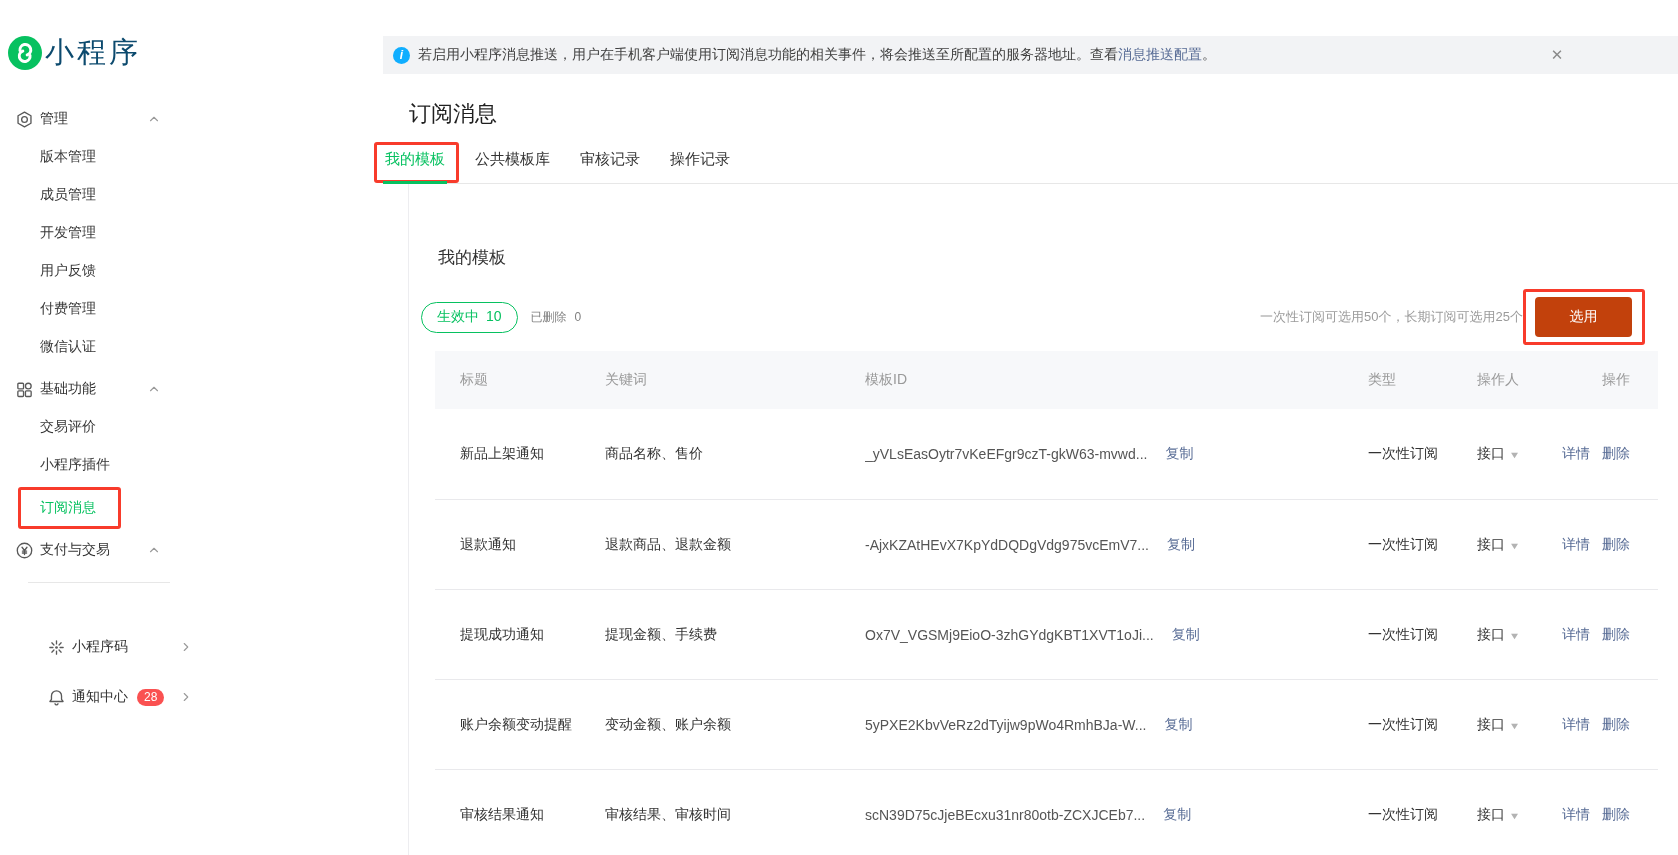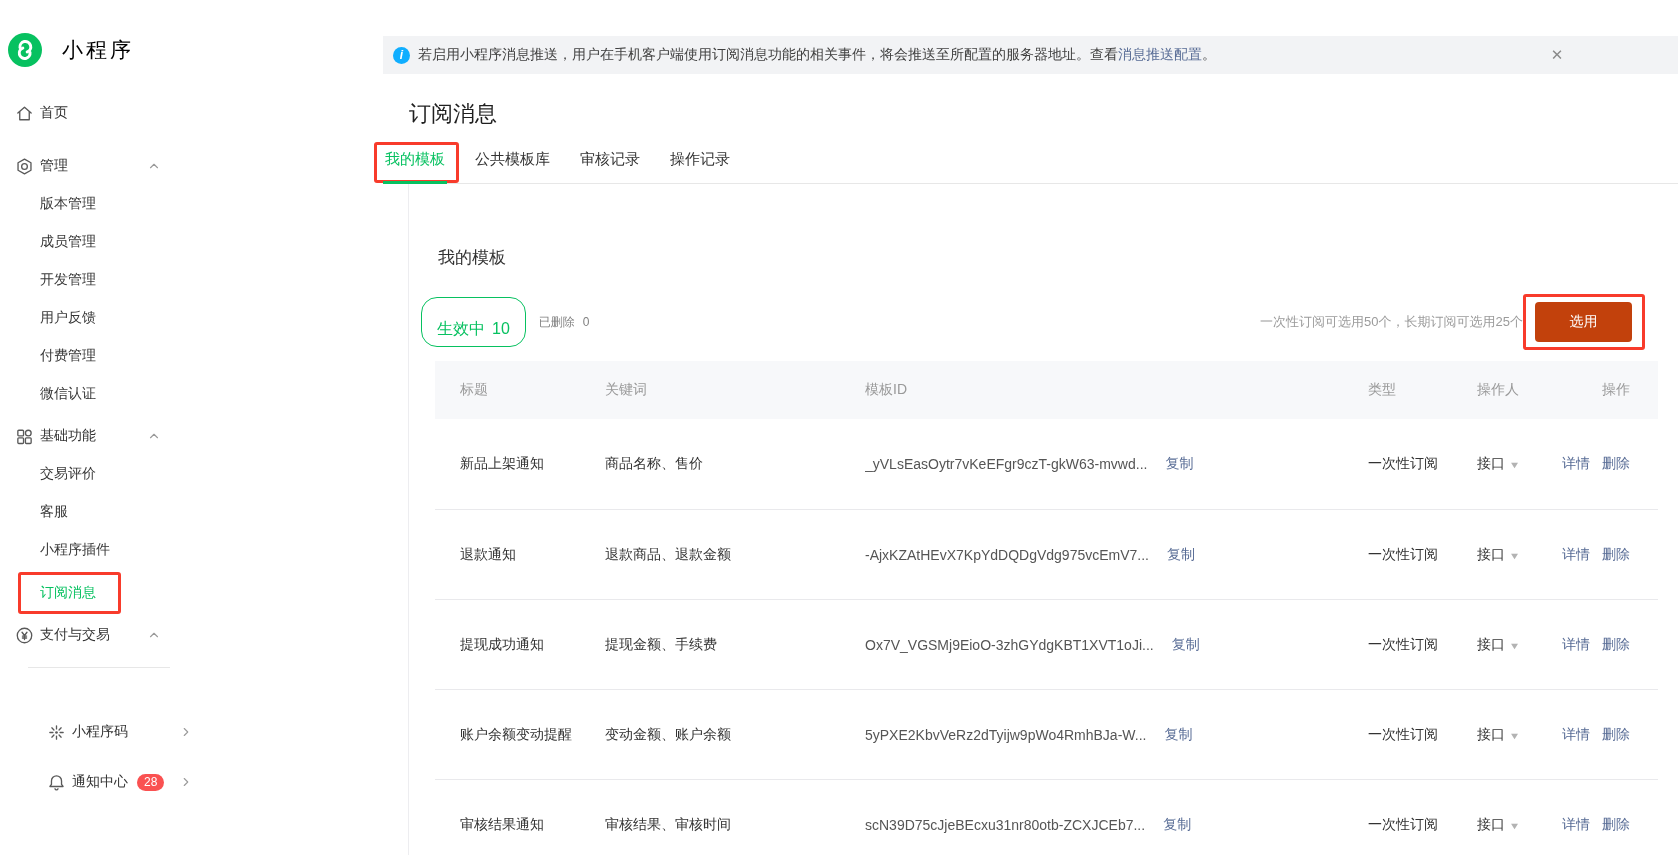--- a/index.html
+++ b/index.html
@@ -6,21 +6,21 @@
   html,body { width:1678px; height:855px; }
   body {
     position:relative; overflow:hidden; background:#fff;
     font-family:"Liberation Sans","DejaVu Sans",sans-serif;
     color:#333; font-size:14px;
   }
   
   .sidebar { position:absolute; left:0; top:0; width:200px; height:855px; background:#fff; }
   .logo-row { display:flex; align-items:center; margin:33px 0 0 8px; }
   .logo-badge { width:34px; height:34px; flex:0 0 34px; }
-  .logo-title { margin-left:20px; font-size:21px; color:#000000; letter-spacing:3px; }
+  .logo-title { margin-left:3px; font-size:29px; color:#0c4a6e; letter-spacing:3px; }
   .nav { margin-top:27px; }
   .nav-item { position:relative; height:38px; display:flex; align-items:center; cursor:pointer; }
   .nav-item .ni-icon { position:absolute; left:14px; width:20px; height:20px; display:flex; align-items:center; justify-content:center; color:#595959; }
   .nav-item .ni-label { margin-left:40px; font-size:14px; color:#333; }
   .nav-item.sub .ni-label { color:#383838; }
   .nav-item.active .ni-label { color:#07c160; }
   .nav-item.group { margin-top:4px; }
   .nav-item.first-group { margin-top:15px; }
   .nav-item.gap-top { margin-top:5px; }
   .chev { position:absolute; left:146px; width:16px; height:16px; color:#9a9a9a; display:flex; align-items:center; justify-content:center; }
@@ -39,21 +39,21 @@
   .notice-close { position:absolute; right:112px; top:10px; width:18px; height:18px; color:#8a8a8a; font-size:15px; line-height:18px; text-align:center; cursor:pointer; }
   .page-title { margin:25px 0 0 26px; font-size:22px; color:#1f1f1f; font-weight:400; }
   .tabs { margin-top:21px; display:flex; gap:26px; border-bottom:1px solid #e7e7e7; }
   .tab { position:relative; font-size:15px; color:#333; padding:0 2px 14px; cursor:pointer; }
   .tab.active { color:#07c160; }
   .tab.active::after { content:""; position:absolute; left:0; right:0; bottom:-1px; height:3px; background:#07c160; }
   .annot-tab { left:-9px; right:-12px; top:-8px; bottom:0px; }
   .panel { margin-left:25px; border-left:1px solid #ededf0; padding-left:29px; min-height:660px; }
   .panel-heading { padding-top:62px; font-size:17px; color:#333; font-weight:400; }
   .filter-row { margin-top:28px; margin-right:46px; display:flex; align-items:center; }
-  .pill { margin-left:-17px; border:1px solid #07c160; color:#07c160; border-radius:16px; padding:21px 15px 6px; font-size:16px; cursor:pointer; white-space:nowrap; }
+  .pill { margin-left:-17px; border:1px solid #07c160; color:#07c160; border-radius:16px; padding:5px 15px 6px; font-size:14px; cursor:pointer; white-space:nowrap; }
   .pill .cnt { margin-left:7px; }
   .deleted { margin-left:13px; color:#808080; font-size:12px; cursor:pointer; white-space:nowrap; }
   .deleted .cnt { margin-left:8px; }
   .quota { margin-left:auto; color:#9b9b9b; font-size:13px; white-space:nowrap; }
   .select-wrap { position:relative; margin-left:12px; }
   .select-btn { display:block; width:97px; height:40px; background:#c2410c; color:#fff; border:none; border-radius:4px; font-size:14px; font-family:inherit; cursor:pointer; }
   .annot-btn { left:-12px; right:-13px; top:-8px; bottom:-8px; }
   
   .tpl-table { margin:14px 20px 0 -3px; }
   .thead { height:58px; background:#f7f8fa; display:flex; align-items:center; color:#999; font-size:14px; }
@@ -80,29 +80,20 @@
     <span class="logo-badge">
       <svg viewBox="0 0 34 34" width="34" height="34">
         <circle cx="17" cy="17" r="17" fill="#07c160"></circle>
         <path d="M12.0 14.6a5.4 5.4 0 1 1 7.2 4.3" fill="none" stroke="#fff" stroke-width="3" stroke-linecap="round"></path>
         <path d="M22.0 19.4a5.4 5.4 0 1 1-7.2-4.3" fill="none" stroke="#fff" stroke-width="3" stroke-linecap="round"></path>
       </svg>
     </span>
     <span class="logo-title">小程序</span>
   </div>
   <nav class="nav" id="side-nav">
-      <div class="nav-item top">
-        <span class="ni-icon">
-          <svg viewBox="0 0 20 20" width="19" height="19">
-            <path d="M3 9.6 10 3.4l7 6.2" fill="none" stroke="#595959" stroke-width="1.4" stroke-linejoin="round" stroke-linecap="round"></path>
-            <path d="M5 8.4V16.6h10V8.4" fill="none" stroke="#595959" stroke-width="1.4" stroke-linejoin="round" stroke-linecap="round"></path>
-          </svg>
-        </span>
-        <span class="ni-label">首页</span>
-      </div>
       <div class="nav-item group first-group">
         <span class="ni-icon">
           <svg viewBox="0 0 20 20" width="19" height="19">
             <path d="M10 2.2 16.8 6.1v7.8L10 17.8 3.2 13.9V6.1Z" fill="none" stroke="#595959" stroke-width="1.4" stroke-linejoin="round" stroke-linecap="round"></path>
             <circle cx="10" cy="10" r="3" fill="none" stroke="#595959" stroke-width="1.4" stroke-linejoin="round" stroke-linecap="round"></circle>
           </svg>
         </span>
         <span class="ni-label">管理</span>
         <span class="chev">
           <svg viewBox="0 0 16 16" width="14" height="14">
@@ -139,23 +130,20 @@
         </span>
         <span class="ni-label">基础功能</span>
         <span class="chev">
           <svg viewBox="0 0 16 16" width="14" height="14">
             <path d="M4 10l4-4 4 4" fill="none" stroke="#9a9a9a" stroke-width="1.3" stroke-linecap="round" stroke-linejoin="round"></path>
           </svg>
         </span>
       </div>
       <div class="nav-item sub">
         <span class="ni-label">交易评价</span>
-      </div>
-      <div class="nav-item sub">
-        <span class="ni-label">客服</span>
       </div>
       <div class="nav-item sub">
         <span class="ni-label">小程序插件</span>
       </div>
       <div class="nav-item sub active gap-top">
         <span class="ni-label">订阅消息</span>
         <span class="annot-box annot-side"></span>
       </div>
       <div class="nav-item group group">
         <span class="ni-icon">

